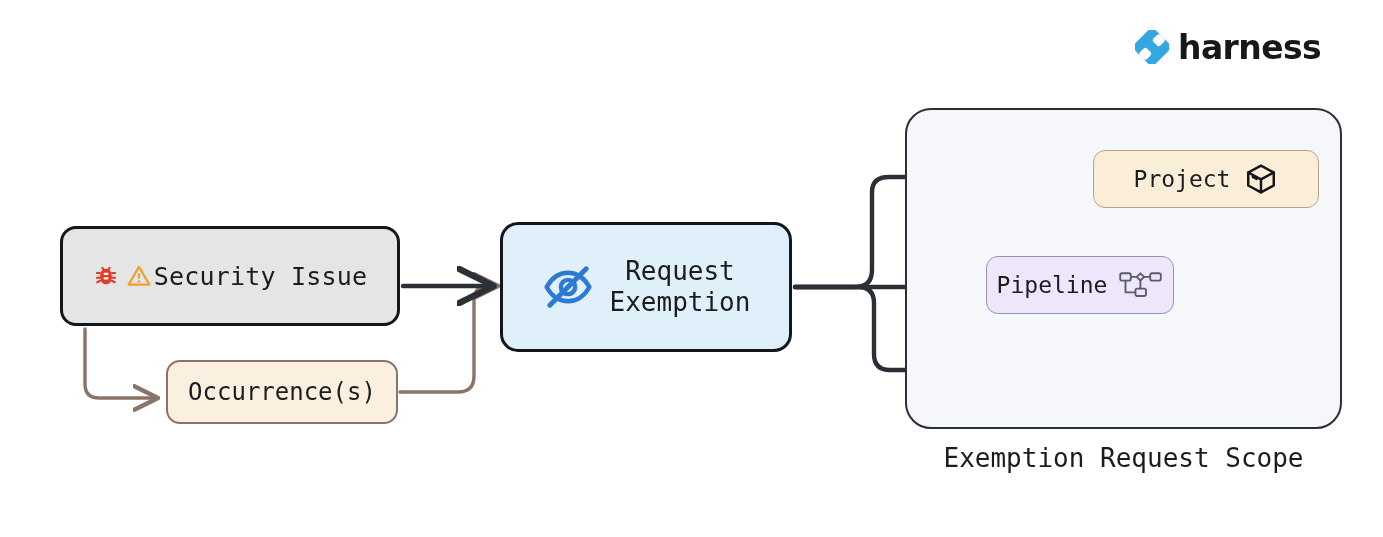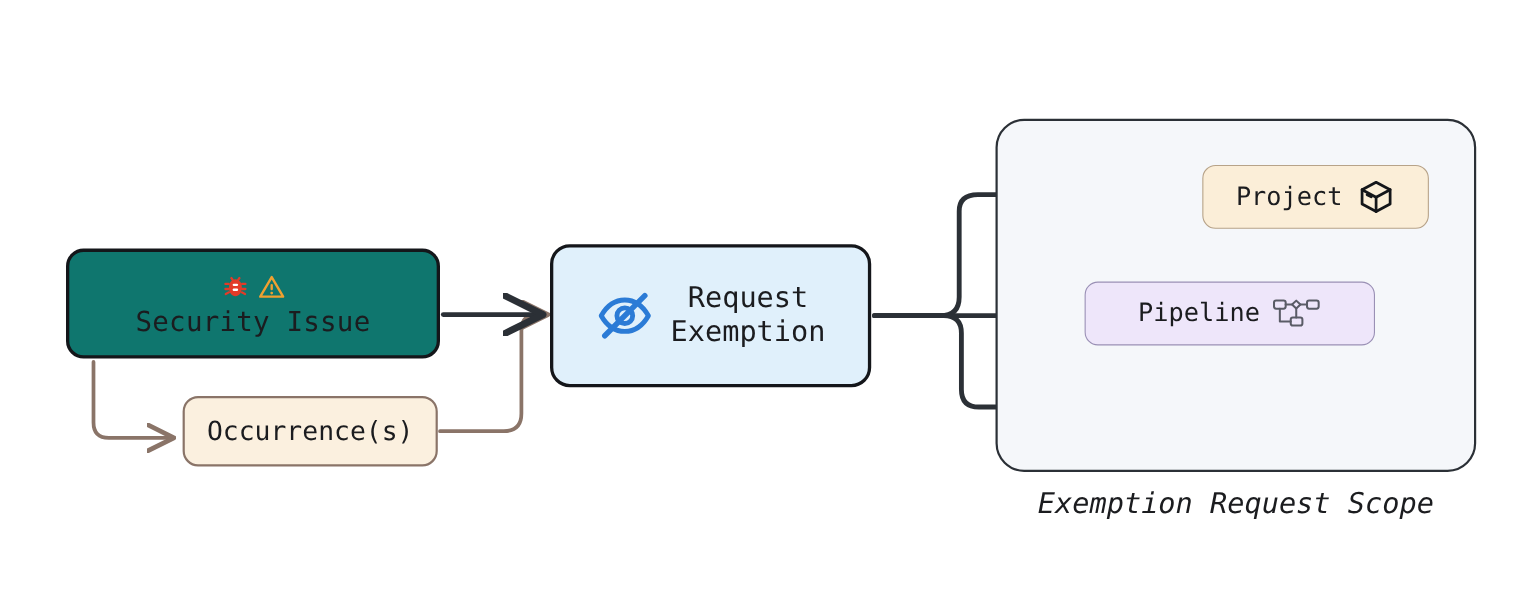--- a/index.html
+++ b/index.html
@@ -53,24 +53,24 @@
   .node-label {
     font-family: "DejaVu Sans Mono", monospace;
     color: #1b1c1f;
     white-space: pre;
   }
 
   
   #node-security {
     left: 60px; top: 226px;
     width: 340px; height: 100px;
-    background: #0f766e;
+    background: #e5e5e5;
     border: 3px solid #14161a;
     border-radius: 16px;
-    flex-direction: column;
+    flex-direction: row;
     gap: 2px;
   }
   #node-security .icon-row {
     display: flex; align-items: center; justify-content: center; gap: 7px;
     height: 30px;
   }
   #node-security .node-label { font-size: 25px; letter-spacing: 0.2px; }
 
   
   #node-occurrence {
@@ -104,38 +104,37 @@
   }
   #scope-caption {
     position: absolute;
     left: 905px; top: 443px;
     width: 437px;
     text-align: center;
     font-family: "DejaVu Sans Mono", monospace;
     font-size: 26px;
     color: #1b1c1f;
     white-space: pre;
-    font-style: italic;
   }
 
   
   #node-project {
     left: 1093px; top: 150px;
-    width: 206px; height: 58px;
+    width: 226px; height: 58px;
     background: #fbeed8;
     border: 1.5px solid #b7a389;
     border-radius: 12px;
     gap: 14px;
   }
   #node-project .node-label { font-size: 23px; }
 
   
   #node-pipeline {
     left: 986px; top: 256px;
-    width: 264px; height: 58px;
+    width: 188px; height: 58px;
     background: #eee6fa;
     border: 1.5px solid #9a90b5;
     border-radius: 12px;
     gap: 12px;
   }
   #node-pipeline .node-label { font-size: 23px; }
 
   
   #node-target {
     left: 986px; top: 341px;
@@ -147,20 +146,30 @@
   }
   #node-target .node-label { font-size: 23px; }
 
   .node-icon { display: block; flex: 0 0 auto; }
 </style>
 </head>
 <body>
 
 <div id="canvas">
 
+  <div class="brand">
+    <svg class="brand-mark" viewBox="0 0 40 40">
+      <g transform="rotate(45 20 20)">
+        <rect x="3" y="3" width="34" height="34" rx="7" fill="#33a7e0"></rect>
+        <rect x="14.2" y="3" width="11.6" height="11.6" rx="3.2" fill="#ffffff"></rect>
+        <rect x="14.2" y="25.4" width="11.6" height="11.6" rx="3.2" fill="#ffffff"></rect>
+      </g>
+    </svg>
+    <span class="brand-text">harness</span>
+  </div>
 
   <svg id="edges" viewBox="0 0 1383 537">
     <defs>
       <marker id="ah-dark" viewBox="0 0 12 12" refX="10.5" refY="6" markerWidth="9" markerHeight="9" orient="auto-start-reverse">
         <path d="M 0.5 0.8 L 11 6 L 0.5 11.2" fill="none" stroke="#2b3036" stroke-width="1.9" stroke-linecap="round" stroke-linejoin="round"></path>
       </marker>
       <marker id="ah-brown" viewBox="0 0 12 12" refX="10.5" refY="6" markerWidth="8" markerHeight="8" orient="auto-start-reverse">
         <path d="M 0.5 0.8 L 11 6 L 0.5 11.2" fill="none" stroke="#8a7468" stroke-width="1.9" stroke-linecap="round" stroke-linejoin="round"></path>
       </marker>
     </defs>

